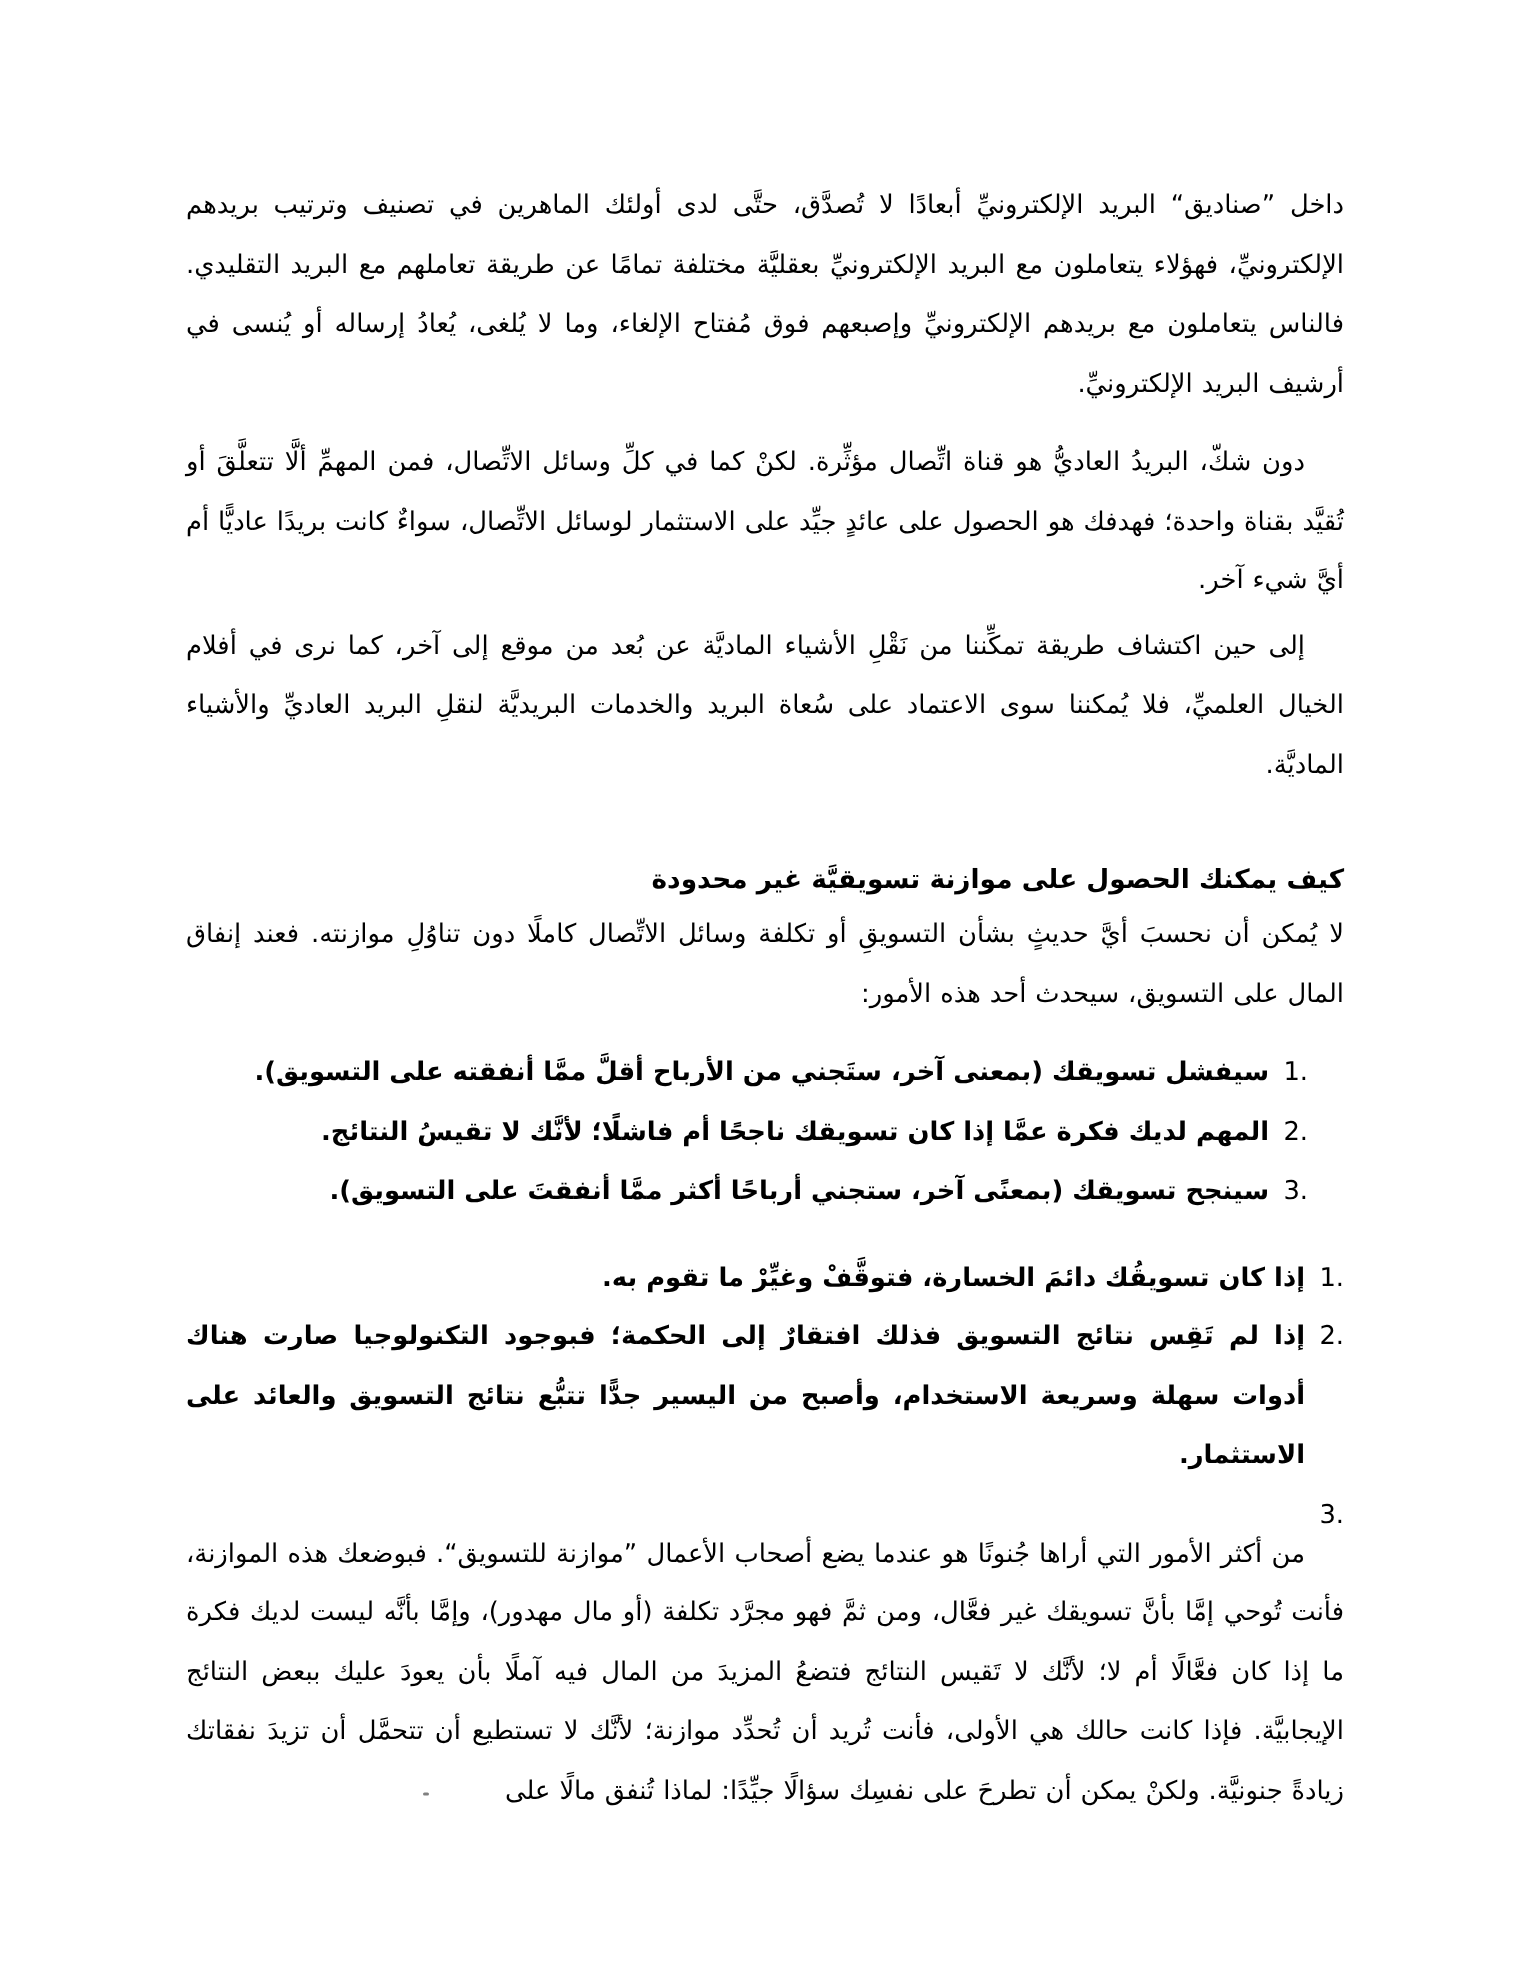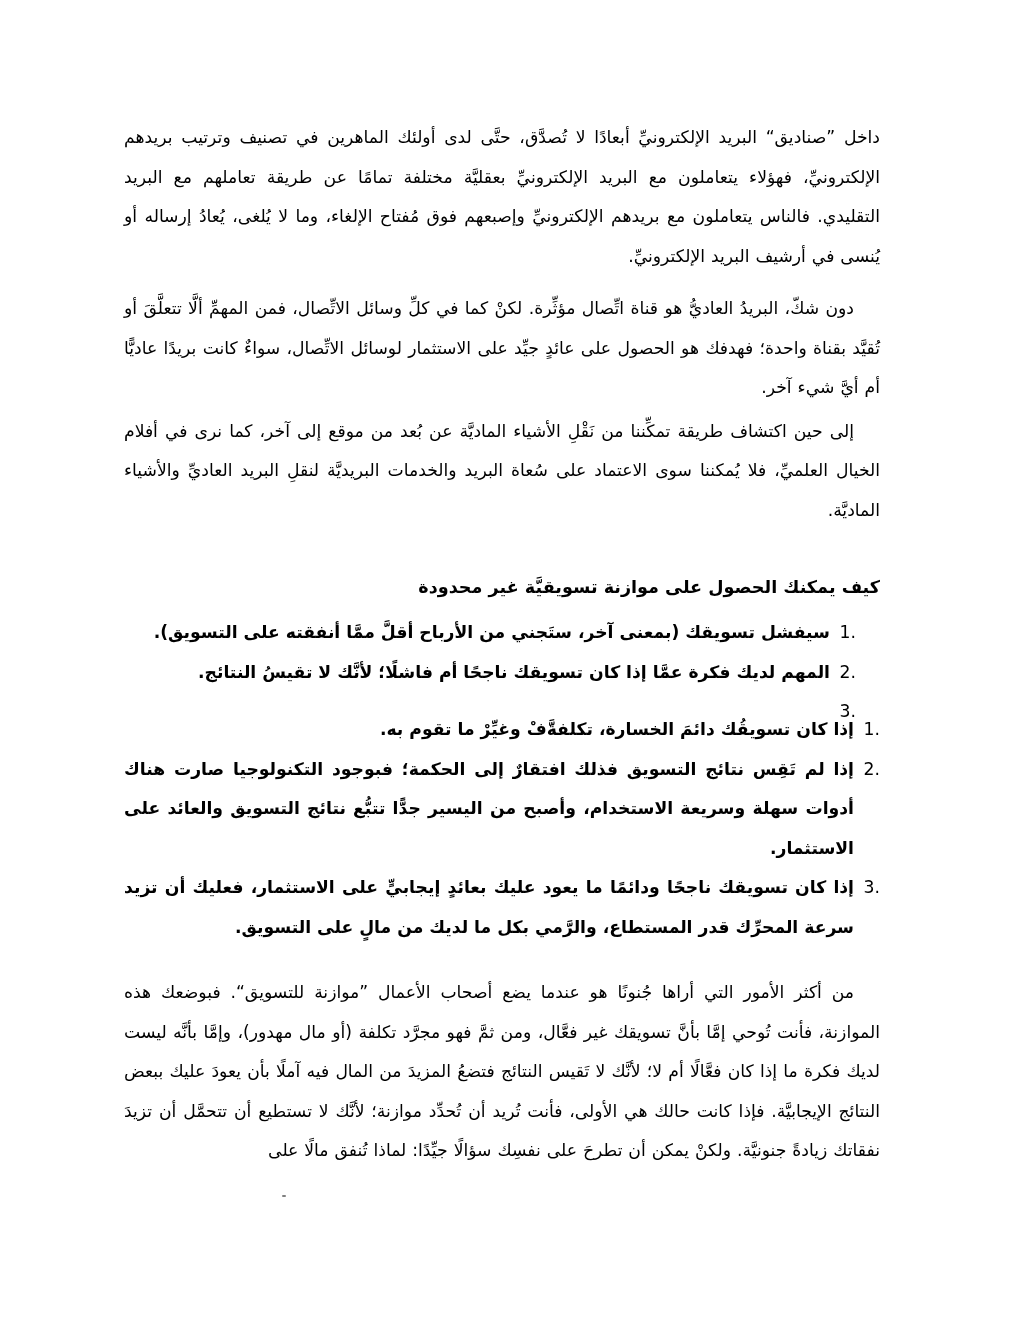--- a/index.html
+++ b/index.html
@@ -19,21 +19,21 @@
 
   .page {
     position: absolute;
     inset: 0;
     background: #ffffff;
   }
 
   .content {
     position: absolute;
     top: 118px;
-    right: 140px;
+    right: 124px;
     left: 124px;
     direction: rtl;
     text-align: justify;
     text-align-last: right;
   }
 
   
   .para {
     font-family: "DejaVu Sans", "Liberation Sans", sans-serif;
     font-size: 17.2px;
@@ -129,54 +129,55 @@
     <div class="spacer-sm"></div>
 
     <p class="para">دون شكّ، البريدُ العاديُّ هو قناة اتِّصال مؤثِّرة. لكنْ كما في كلِّ وسائل الاتِّصال، فمن المهمِّ ألَّا تتعلَّقَ أو تُقيَّد بقناة واحدة؛ فهدفك هو الحصول على عائدٍ جيِّد على الاستثمار لوسائل الاتِّصال، سواءٌ كانت بريدًا عاديًّا أم أيَّ شيء آخر.</p>
 
     <p class="para">إلى حين اكتشاف طريقة تمكِّننا من نَقْلِ الأشياء الماديَّة عن بُعد من موقع إلى آخر، كما نرى في أفلام الخيال العلميِّ، فلا يُمكننا سوى الاعتماد على سُعاة البريد والخدمات البريديَّة لنقلِ البريد العاديِّ والأشياء الماديَّة.</p>
 
     <div class="spacer-lg"></div>
 
     <h2 class="heading">كيف يمكنك الحصول على موازنة تسويقيَّة غير محدودة</h2>
 
+    <p class="para no-indent">لا يُمكن أن نحسبَ أيَّ حديثٍ بشأن التسويقِ أو تكلفة وسائل الاتِّصال كاملًا دون تناوُلِ موازنته. فعند إنفاق المال على التسويق، سيحدث أحد هذه الأمور:</p>
 
     <div class="spacer-sm"></div>
 
     <ol class="num-list indent-1">
       <li>
         <span class="marker">1.</span>
         <span class="li-text">سيفشل تسويقك (بمعنى آخر، ستَجني من الأرباح أقلَّ ممَّا أنفقته على التسويق).</span>
       </li>
       <li>
         <span class="marker">2.</span>
         <span class="li-text">المهم لديك فكرة عمَّا إذا كان تسويقك ناجحًا أم فاشلًا؛ لأنَّك لا تقيسُ النتائج.</span>
       </li>
       <li>
         <span class="marker">3.</span>
+        <span class="li-text">سينجح تسويقك (بمعنًى آخر، ستجني أرباحًا أكثر ممَّا أنفقتَ على التسويق).</span>
       </li>
     </ol>
 
     <div class="spacer-sm"></div>
 
 
     <div class="spacer-sm"></div>
 
     <ol class="num-list indent-2">
       <li>
         <span class="marker">1.</span>
-        <span class="li-text">إذا كان تسويقُك دائمَ الخسارة، تكلفةَّفْ وغيِّرْ ما تقوم به.</span>
+        <span class="li-text">إذا كان تسويقُك دائمَ الخسارة، فتوقَّفْ وغيِّرْ ما تقوم به.</span>
       </li>
       <li>
         <span class="marker">2.</span>
         <span class="li-text">إذا لم تَقِس نتائج التسويق فذلك افتقارٌ إلى الحكمة؛ فبوجود التكنولوجيا صارت هناك أدوات سهلة وسريعة الاستخدام، وأصبح من اليسير جدًّا تتبُّع نتائج التسويق والعائد على الاستثمار.</span>
       </li>
       <li>
         <span class="marker">3.</span>
-        <span class="li-text">إذا كان تسويقك ناجحًا ودائمًا ما يعود عليك بعائدٍ إيجابيٍّ على الاستثمار، فعليك أن تزيد سرعة المحرِّك قدر المستطاع، والرَّمي بكل ما لديك من مالٍ على التسويق.</span>
       </li>
     </ol>
 
     <div class="spacer-md"></div>
 
     <p class="para">من أكثر الأمور التي أراها جُنونًا هو عندما يضع أصحاب الأعمال ”موازنة للتسويق“. فبوضعك هذه الموازنة، فأنت تُوحي إمَّا بأنَّ تسويقك غير فعَّال، ومن ثمَّ فهو مجرَّد تكلفة (أو مال مهدور)، وإمَّا بأنَّه ليست لديك فكرة ما إذا كان فعَّالًا أم لا؛ لأنَّك لا تَقيس النتائج فتضعُ المزيدَ من المال فيه آملًا بأن يعودَ عليك ببعض النتائج الإيجابيَّة. فإذا كانت حالك هي الأولى، فأنت تُريد أن تُحدِّد موازنة؛ لأنَّك لا تستطيع أن تتحمَّل أن تزيدَ نفقاتك زيادةً جنونيَّة. ولكنْ يمكن أن تطرحَ على نفسِك سؤالًا جيِّدًا: لماذا تُنفق مالًا على</p>
 
   </div>
 
   <div class="speck"></div>

